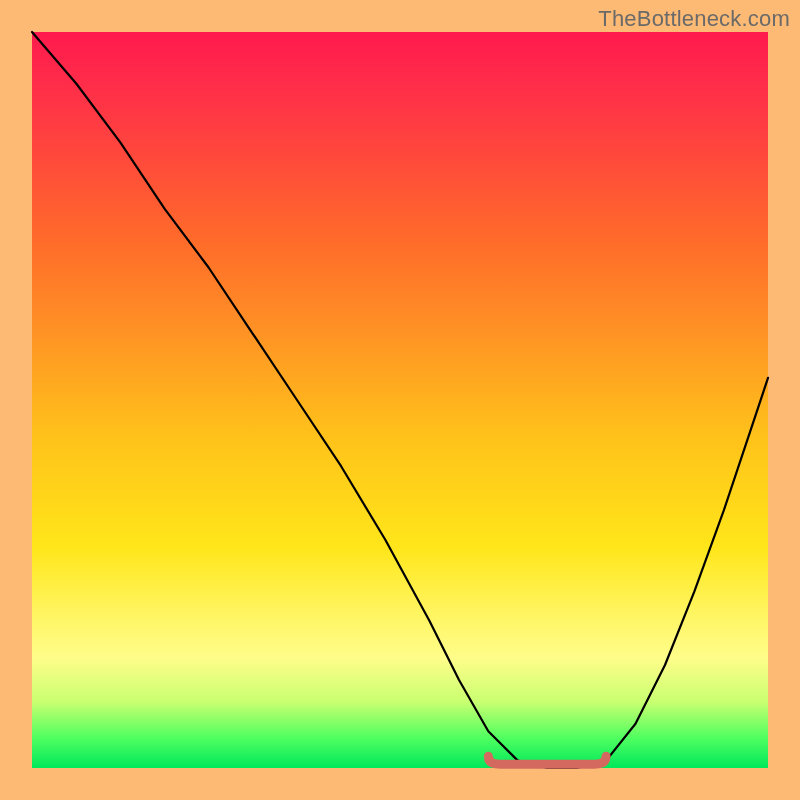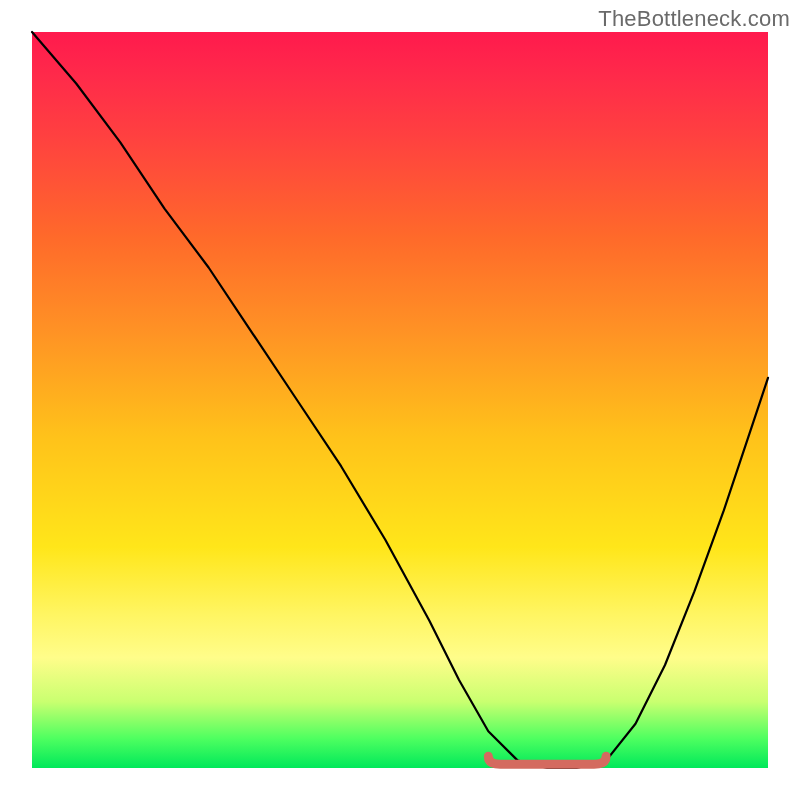--- a/index.html
+++ b/index.html
@@ -10,21 +10,21 @@
     background: #000;
     overflow: hidden;
     font-family: Arial, Helvetica, sans-serif;
   }
   .frame {
     position: absolute;
     left: 0;
     top: 0;
     width: 800px;
     height: 800px;
-    background: #ffffff;
+    background: #fdba74;
   }
   .plot {
     position: absolute;
     left: 32px;
     top: 32px;
     width: 736px;
     height: 736px;
     background: linear-gradient(to bottom,
       #ff1a4d 0%,
       #ff2a4a 6%,

